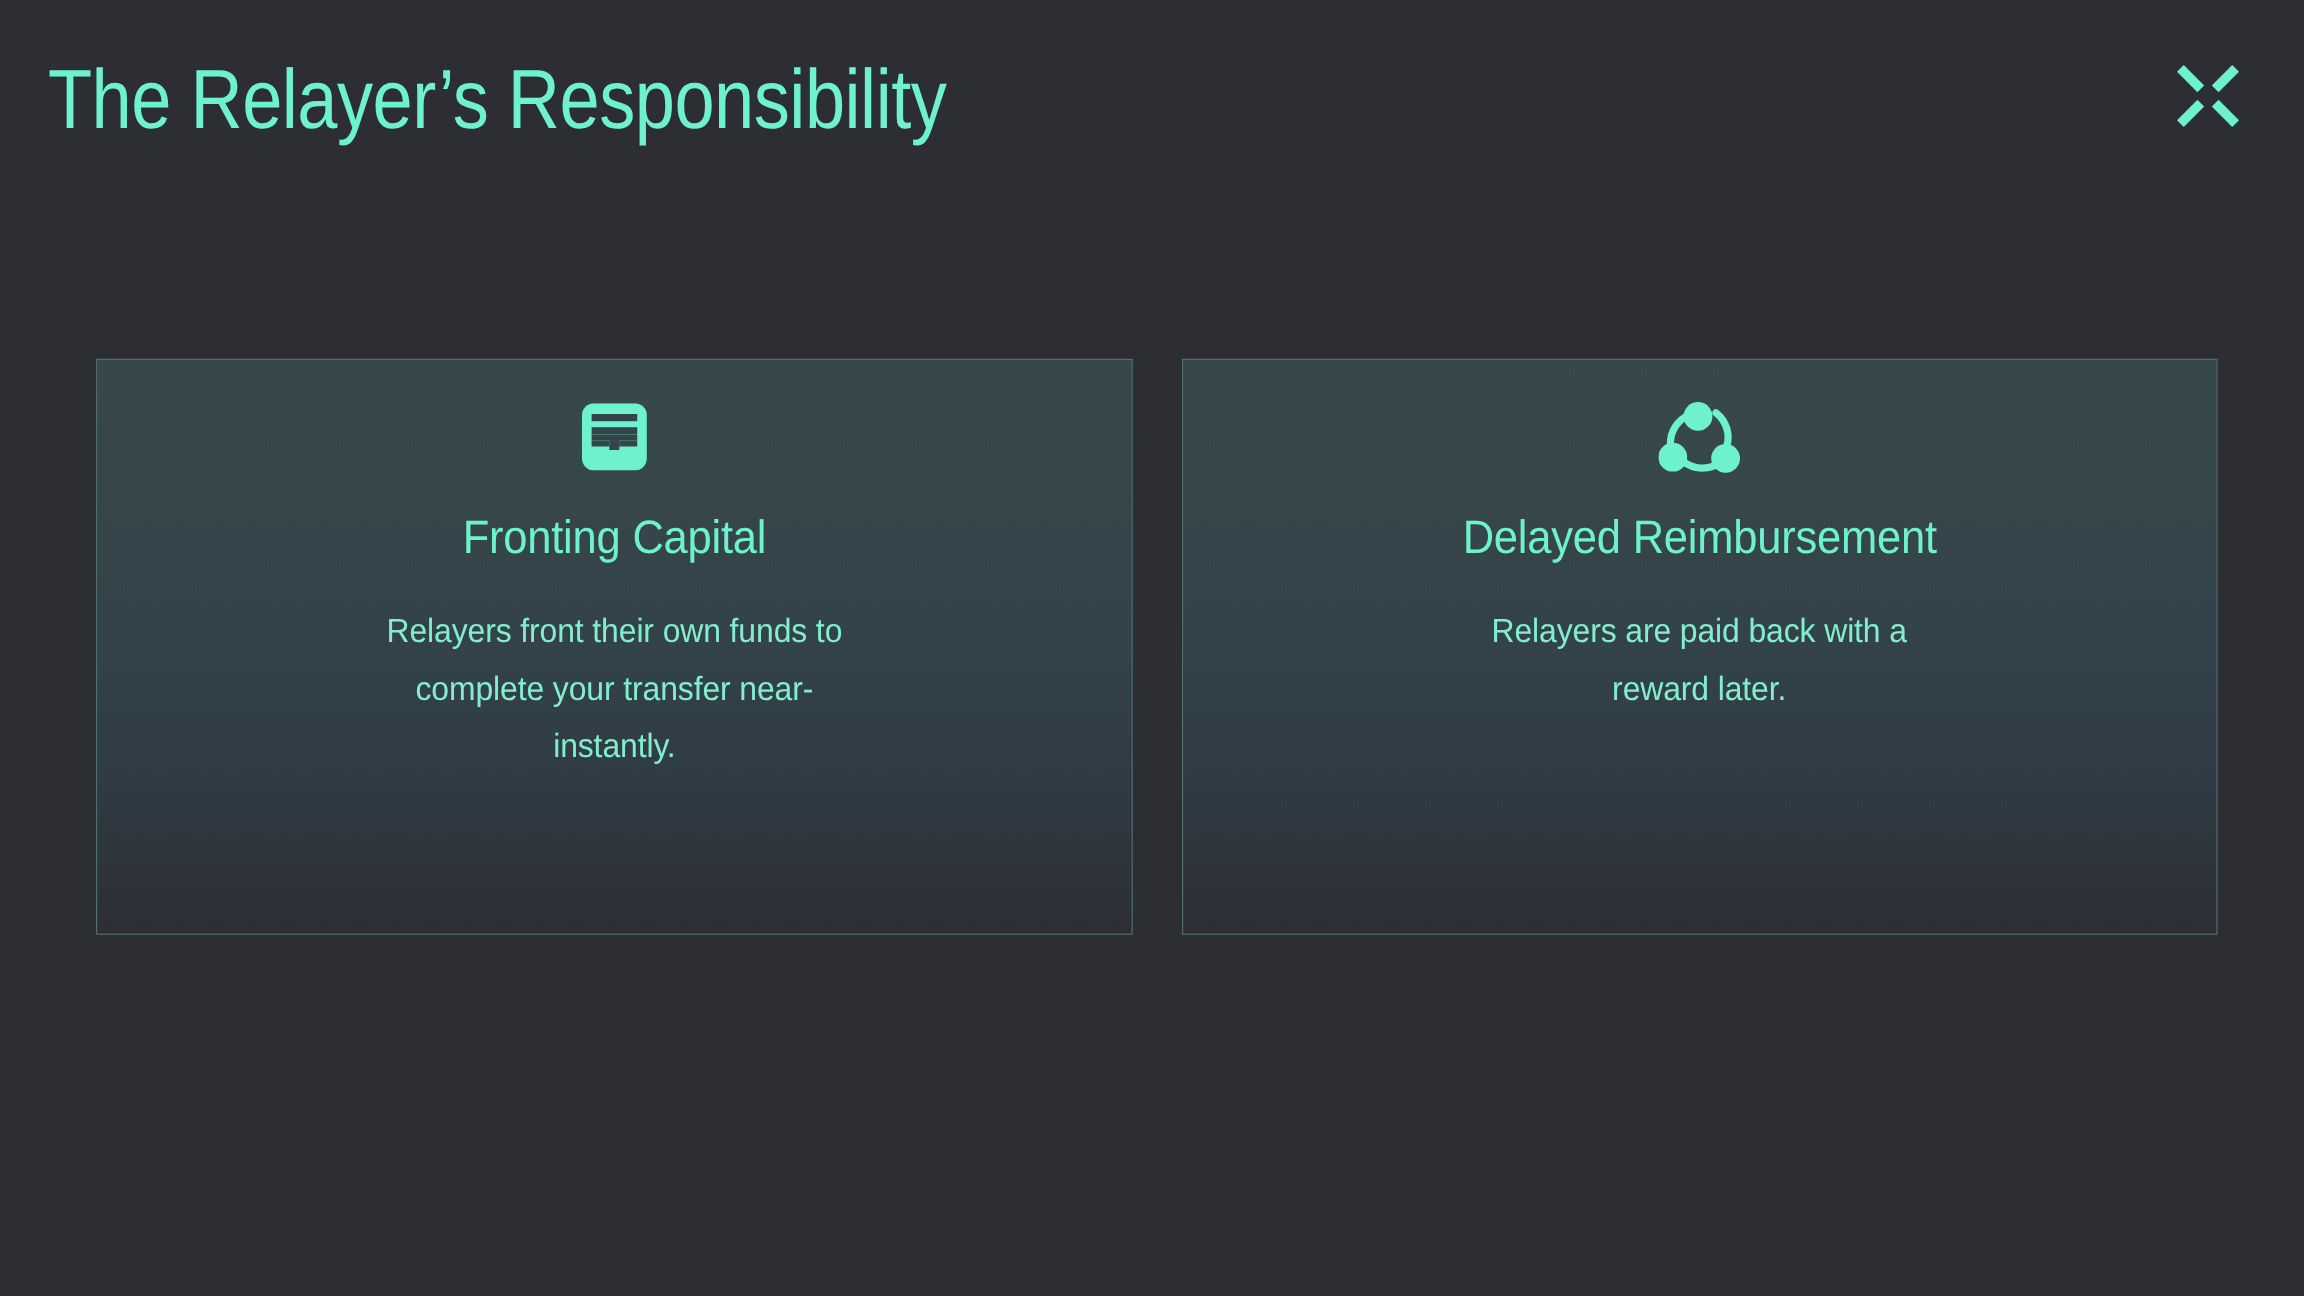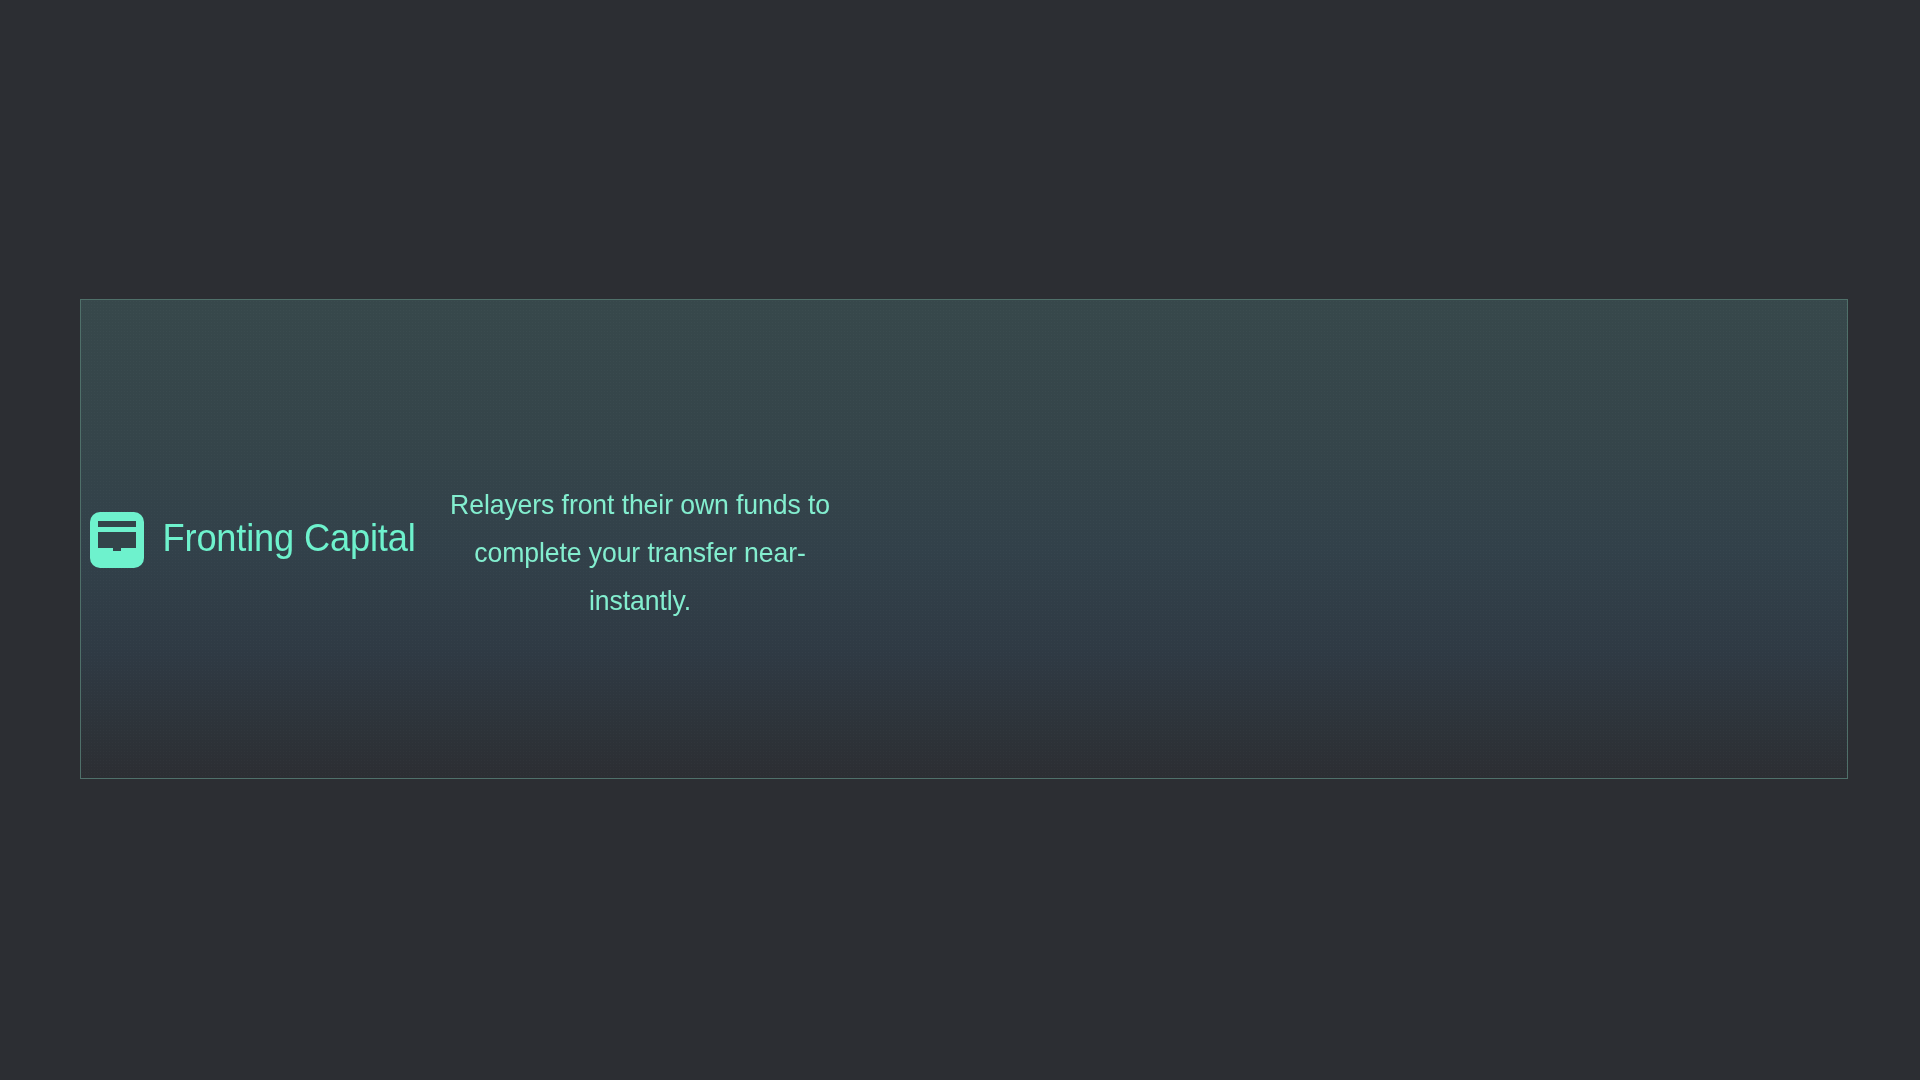--- a/index.html
+++ b/index.html
@@ -74,21 +74,21 @@
     background-image:
       linear-gradient(180deg,
         #37484b 0%,
         #35454a 28%,
         #32414a 52%,
         #2f3a44 74%,
         #2d3339 90%,
         #2c2e33 100%);
     overflow: hidden;
     display: flex;
-    flex-direction: row;
+    flex-direction: column;
     align-items: center;
     padding-top: 28px;
   }
 
   
   .card::after {
     content: "";
     position: absolute;
     inset: 0;
     pointer-events: none;
@@ -138,33 +138,63 @@
     width: 430px;
     transform: scaleX(0.95);
     letter-spacing: -0.1px;
   }
 </style>
 </head>
 <body>
 
 <div class="page">
 
+  <div class="header">
+    <h1 class="page-title">The Relayer’s Responsibility</h1>
+
+    <div class="close-button">
+      <svg viewBox="0 0 66 66" aria-hidden="true">
+        <g stroke="#6ef2cd" stroke-width="8" stroke-linecap="butt">
+          <line x1="10" y1="10" x2="27" y2="27"></line>
+          <line x1="56" y1="10" x2="39" y2="27"></line>
+          <line x1="10" y1="56" x2="27" y2="39"></line>
+          <line x1="56" y1="56" x2="39" y2="39"></line>
+        </g>
+      </svg>
+    </div>
+  </div>
 
   <div class="cards">
 
     <div class="card">
       <div class="card-icon">
         <svg width="66" height="56" viewBox="0 0 66 56" aria-hidden="true">
           <path d="M6 10 a10 10 0 0 1 10 -10 h34 a10 10 0 0 1 10 10 v36 a10 10 0 0 1 -10 10 h-34 a10 10 0 0 1 -10 -10 z" fill="#6ef2cd"></path>
           <rect x="14" y="9" width="38" height="6" fill="#33444a"></rect>
           <rect x="14" y="20" width="38" height="6" fill="#33444a"></rect>
           <path d="M14 31 h15 v8 h8 v-8 h15 v-5 h-38 z" fill="#33444a"></path>
           <path d="M14 31 h15 v8 h8 v-8 h15 v5 h-38 z" fill="#33444a"></path>
         </svg>
       </div>
       <div class="card-title">Fronting Capital</div>
       <div class="card-desc">Relayers front their own funds to complete your transfer near-instantly.</div>
     </div>
 
+    <div class="card">
+      <div class="card-icon">
+        <svg width="68" height="64" viewBox="0 0 68 64" aria-hidden="true">
+          <g fill="none" stroke="#6ef2cd" stroke-width="6" stroke-linecap="round">
+            <path d="M10 38 A26 26 0 0 1 25 14"></path>
+            <path d="M48 12 A26 26 0 0 1 57 40"></path>
+            <path d="M47 56 A26 26 0 0 1 18 50"></path>
+          </g>
+          <circle cx="33" cy="15" r="12" fill="#6ef2cd"></circle>
+          <circle cx="56" cy="50" r="12" fill="#6ef2cd"></circle>
+          <circle cx="12" cy="49" r="12" fill="#6ef2cd"></circle>
+        </svg>
+      </div>
+      <div class="card-title">Delayed Reimbursement</div>
+      <div class="card-desc">Relayers are paid back with a reward later.</div>
+    </div>
 
 
   </div>
 </div>
 
 </body></html>

